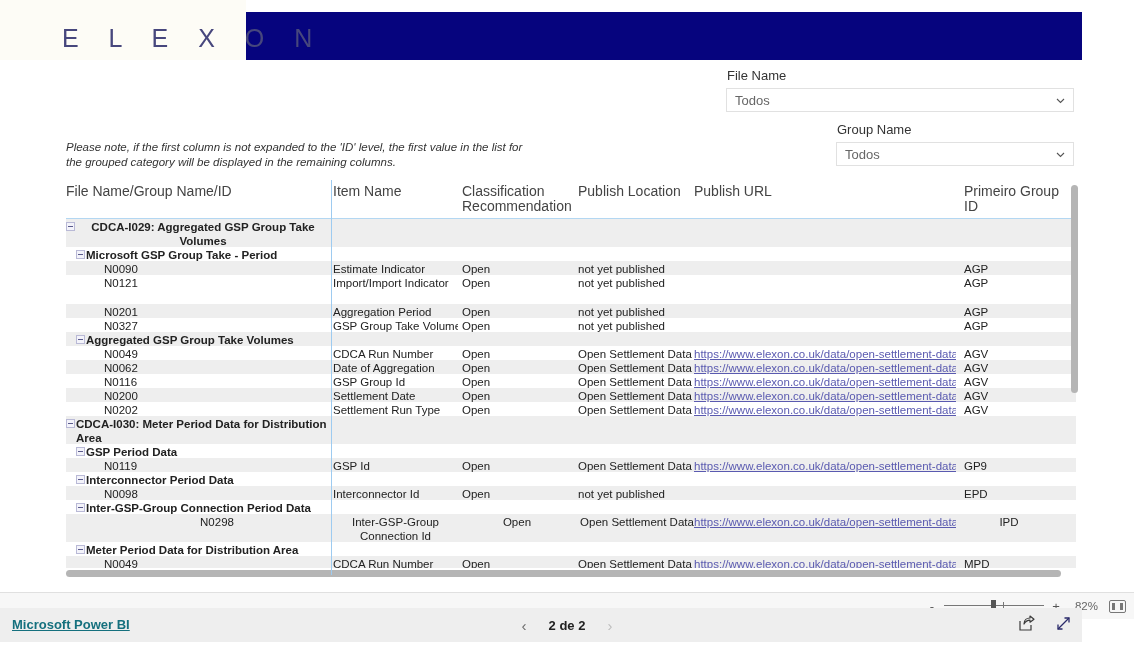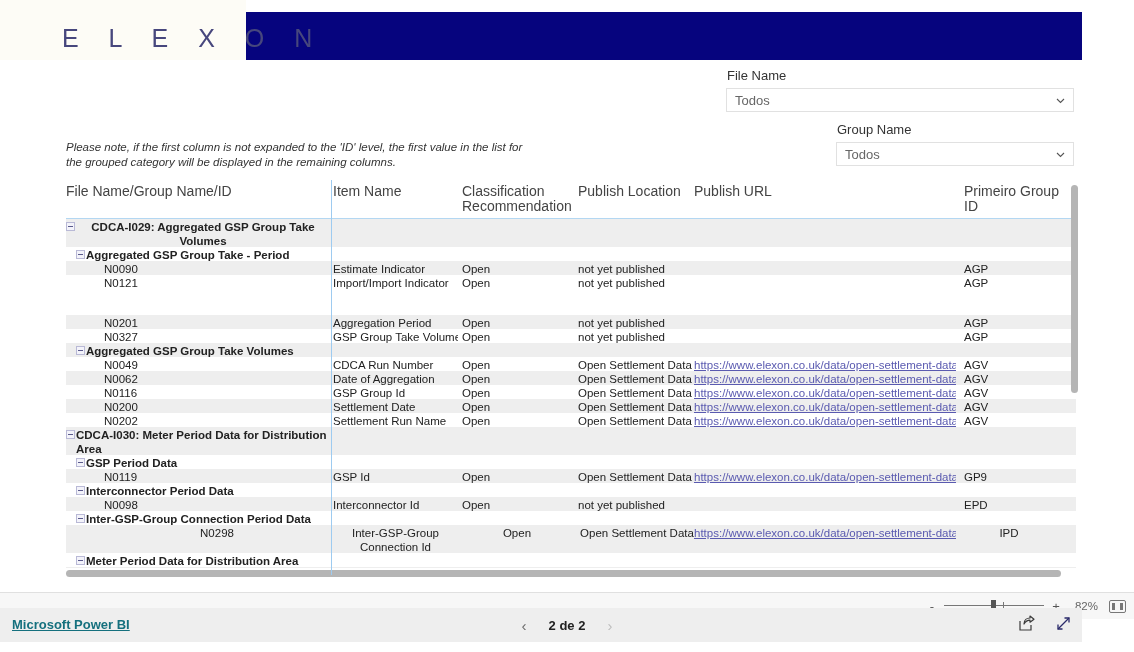--- a/index.html
+++ b/index.html
@@ -374,30 +374,30 @@
           <div class="th" style="left: 628px; width: 260px;">Publish URL</div>
           <div class="th" style="left: 898px; width: 110px;">Primeiro Group ID</div>
         </div>
       <div id="rows-clip">
           <div class="row alt" style="height: 28px; text-align: center;">
             <span class="toggle" style="left: 0px; top: 3px;"></span>
             <div class="cell c-id grp wrapit" style="top: 1px; left: 10px; width: 254px;">CDCA-I029: Aggregated GSP Group Take Volumes</div>
           </div>
           <div class="row plain" style="height: 14px;">
             <span class="toggle" style="left: 10px; top: 3px;"></span>
-            <div class="cell c-id grp wrapit" style="top: 1px; left: 20px; width: 244px;">Aggregated GSP Group Take - Period</div>
+            <div class="cell c-id grp wrapit" style="top: 1px; left: 20px; width: 244px;">Microsoft GSP Group Take - Period</div>
           </div>
           <div class="row alt" style="height: 14px;">
             <div class="cell c-id" style="top: 1px; left: 38px; width: 226px;">N0090</div>
             <div class="cell c-item" style="top: 1px;">Estimate Indicator</div>
             <div class="cell c-class" style="top: 1px;">Open</div>
             <div class="cell c-loc" style="top: 1px;">not yet published</div>
             <div class="cell c-grp" style="top: 1px;">AGP</div>
           </div>
-          <div class="row plain" style="height: 40px;">
+          <div class="row plain" style="height: 29px;">
             <div class="cell c-id" style="top: 1px; left: 38px; width: 226px;">N0121</div>
             <div class="cell c-item wrapit" style="top: 1px;">Import/Import Indicator</div>
             <div class="cell c-class" style="top: 1px;">Open</div>
             <div class="cell c-loc" style="top: 1px;">not yet published</div>
             <div class="cell c-grp" style="top: 1px;">AGP</div>
           </div>
           <div class="row alt" style="height: 14px;">
             <div class="cell c-id" style="top: 1px; left: 38px; width: 226px;">N0201</div>
             <div class="cell c-item" style="top: 1px;">Aggregation Period</div>
             <div class="cell c-class" style="top: 1px;">Open</div>
@@ -442,21 +442,21 @@
           <div class="row alt" style="height: 14px;">
             <div class="cell c-id" style="top: 1px; left: 38px; width: 226px;">N0200</div>
             <div class="cell c-item" style="top: 1px;">Settlement Date</div>
             <div class="cell c-class" style="top: 1px;">Open</div>
             <div class="cell c-loc" style="top: 1px;">Open Settlement Data</div>
             <a class="cell c-url url-link" style="top: 1px;">https://www.elexon.co.uk/data/open-settlement-data/</a>
             <div class="cell c-grp" style="top: 1px;">AGV</div>
           </div>
           <div class="row plain" style="height: 14px;">
             <div class="cell c-id" style="top: 1px; left: 38px; width: 226px;">N0202</div>
-            <div class="cell c-item" style="top: 1px;">Settlement Run Name</div>
+            <div class="cell c-item" style="top: 1px;">Settlement Run Type</div>
             <div class="cell c-class" style="top: 1px;">Open</div>
             <div class="cell c-loc" style="top: 1px;">Open Settlement Data</div>
             <a class="cell c-url url-link" style="top: 1px;">https://www.elexon.co.uk/data/open-settlement-data/</a>
             <div class="cell c-grp" style="top: 1px;">AGV</div>
           </div>
           <div class="row alt" style="height: 28px;">
             <span class="toggle" style="left: 0px; top: 3px;"></span>
             <div class="cell c-id grp wrapit" style="top: 1px; left: 10px; width: 254px;">CDCA-I030: Meter Period Data for Distribution Area</div>
           </div>
           <div class="row plain" style="height: 14px;">

